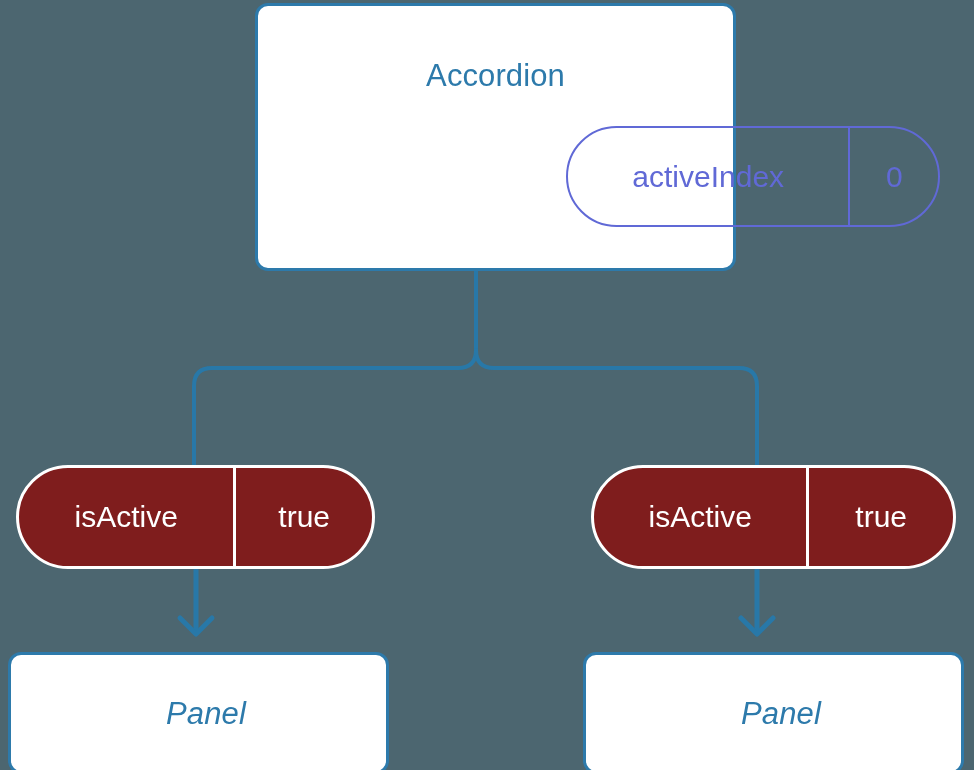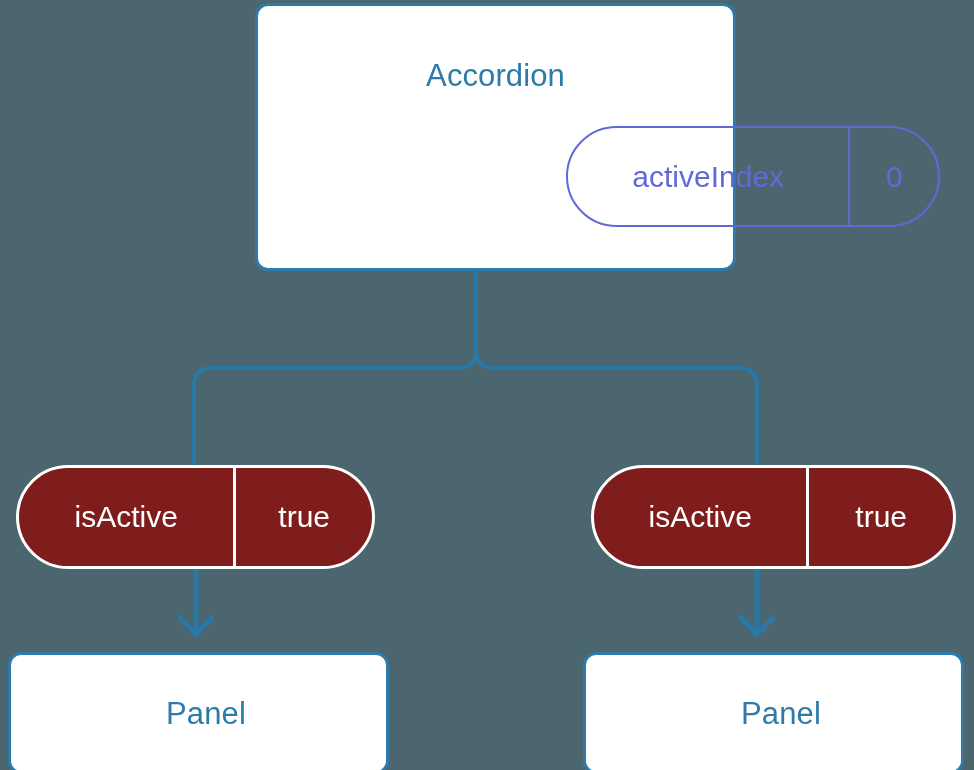--- a/index.html
+++ b/index.html
@@ -63,20 +63,21 @@
     width: 381px;
     height: 122px;
   }
   #panel-left  { left: 8px;   top: 652px; }
   #panel-right { left: 583px; top: 652px; }
   .panel-card .card-title {
     position: absolute;
     left: 15px;
     right: 0;
     top: 41px;
+    font-style: italic;
   }
 
   
   .pill {
     position: absolute;
     display: flex;
     align-items: stretch;
     box-sizing: border-box;
     border-radius: 999px;
     overflow: hidden;

